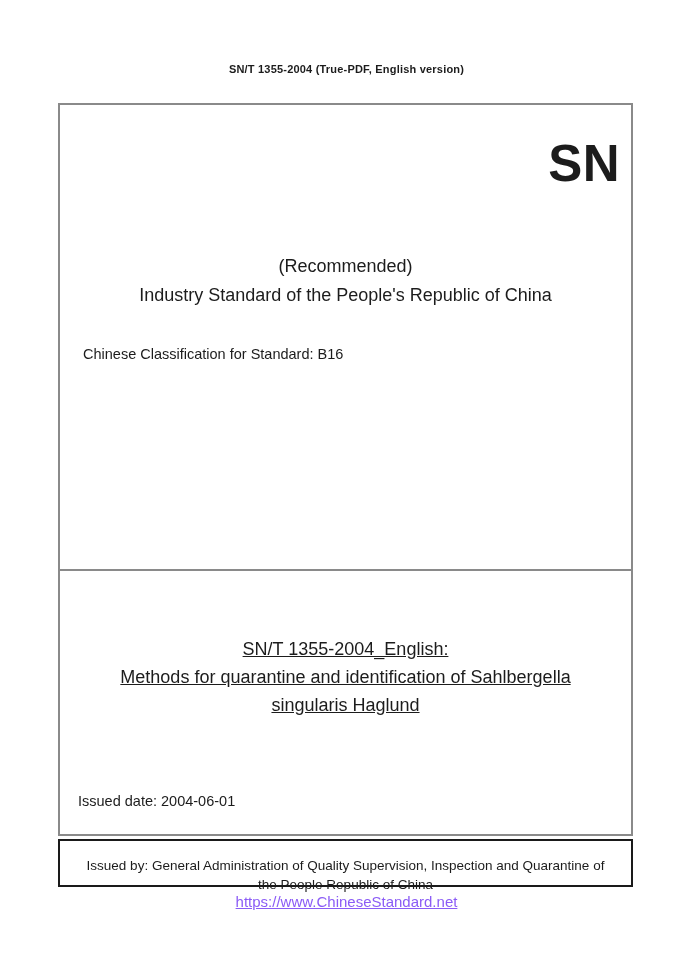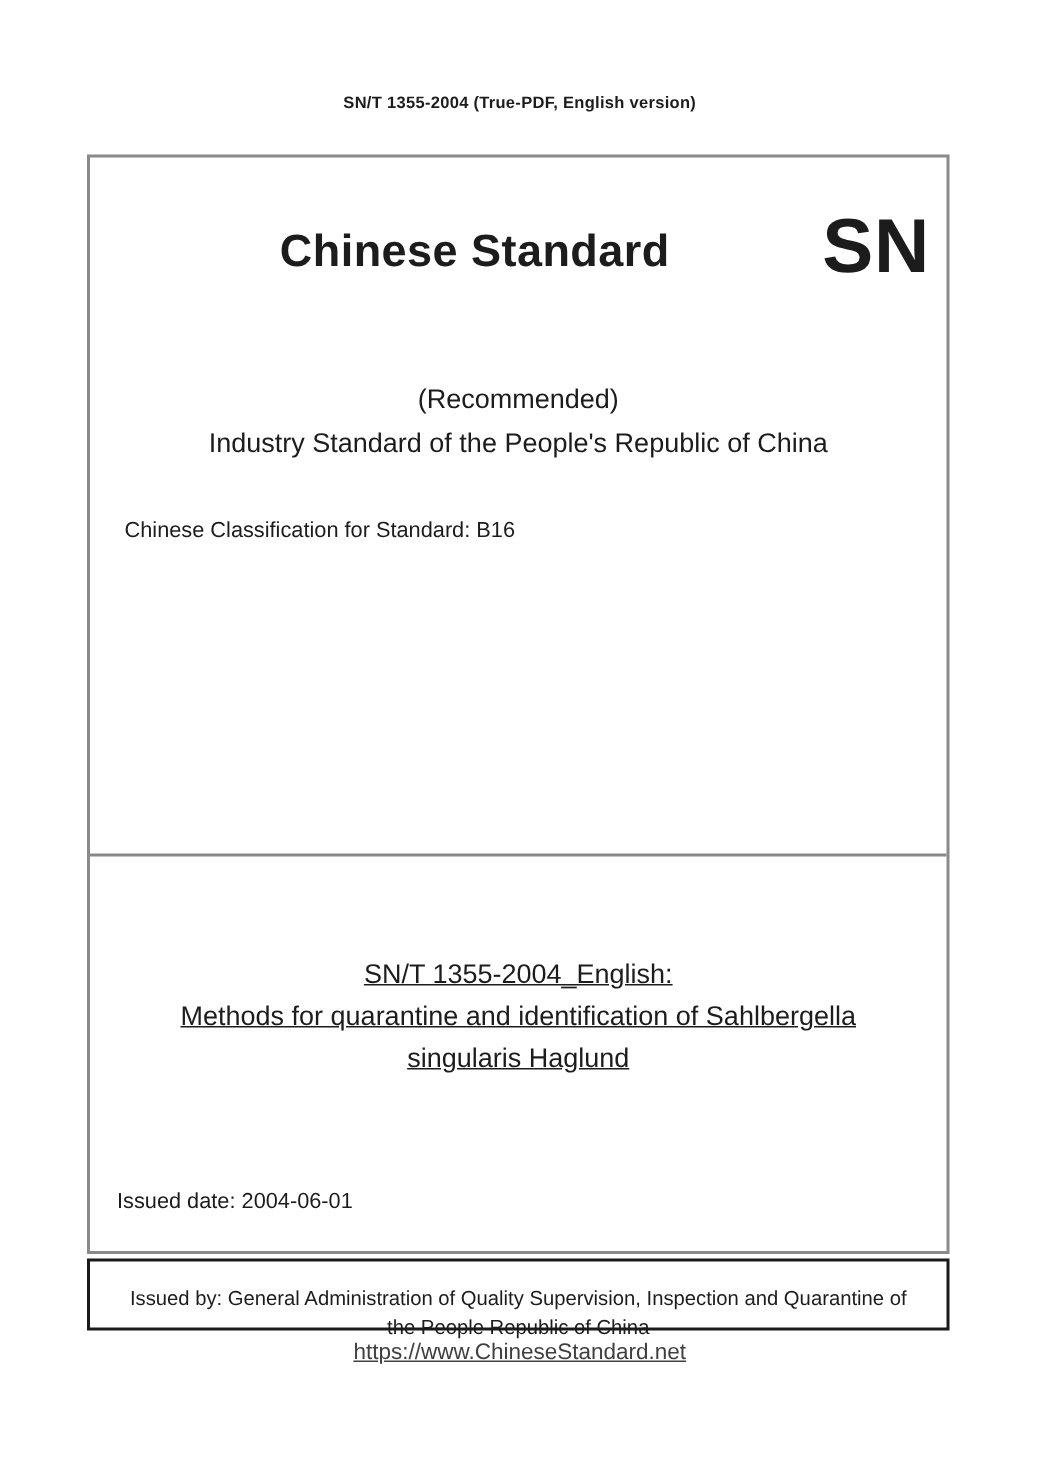--- a/index.html
+++ b/index.html
@@ -100,35 +100,34 @@
     padding-top: 15px;
   }
   .footer-link-row {
     position: absolute;
     top: 893px; left: 0;
     width: 100%;
     text-align: center;
     font-size: 15px;
   }
   .footer-link-row a {
-    color: #404040;
+    color: #8b5cf6;
     text-decoration: underline;
     cursor: pointer;
   }
 </style>
 </head>
 <body>
 
 <div class="page">
 
   <div class="doc-header">SN/T 1355-2004 (True-PDF, English version)</div>
 
   <div class="cover-box">
 
-    <div class="brand-title">Chinese Standard</div>
 
     <div class="sn-logo">SN</div>
 
     <div class="standard-type">
       <div>(Recommended)</div>
       <div>Industry Standard of the People's Republic of China</div>
     </div>
 
     <div class="classification">Chinese Classification for Standard: B16</div>
 

